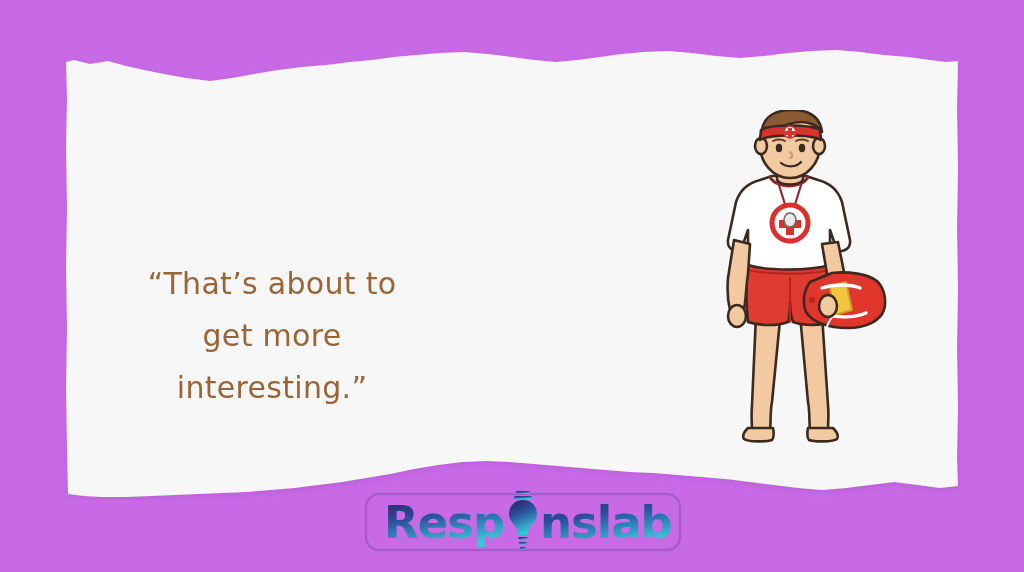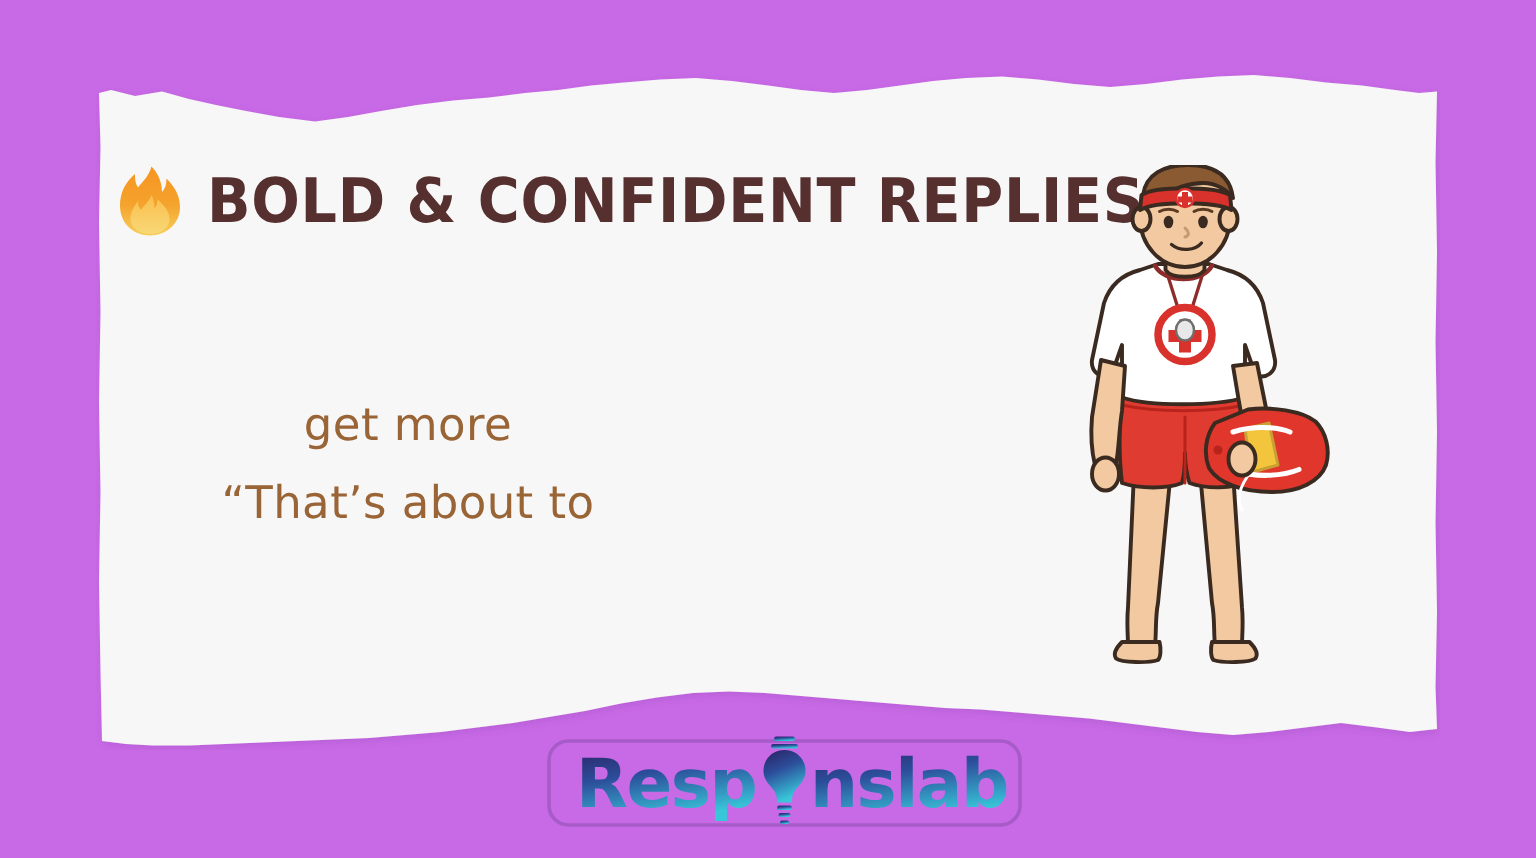--- a/index.html
+++ b/index.html
@@ -134,50 +134,25 @@
         L 446,414 L 422,413 L 398,414 L 374,417 L 350,421 L 326,426
         L 302,430 L 278,434 L 254,437 L 230,440 L 206,442 L 182,444
         L 158,445 L 134,446 L 110,447 L 86,448 L 62,449 L 38,449
         L 20,448 L 4,446
         L 3,400 L 2,340 L 3,280 L 2,220 L 3,160 L 2,100 L 3,50 Z
       "></path>
     </svg>
 
     <div id="paper-content">
 
-      <div id="headline-row">
-        <svg id="fire-icon" viewBox="0 0 44 48">
-          <defs>
-            <linearGradient id="flame-outer" x1="0" y1="0" x2="0" y2="1">
-              <stop offset="0%" stop-color="#F79421"></stop>
-              <stop offset="55%" stop-color="#F4A32C"></stop>
-              <stop offset="100%" stop-color="#F7CE5B"></stop>
-            </linearGradient>
-            <linearGradient id="flame-inner" x1="0" y1="0" x2="0" y2="1">
-              <stop offset="0%" stop-color="#FABE4B"></stop>
-              <stop offset="100%" stop-color="#F8D877"></stop>
-            </linearGradient>
-          </defs>
-          <path fill="url(#flame-outer)" d="
-            M23,1 C21,8 17,11 14,15 C12,12 12,9 12,6
-            C6,11 2,18 2,27 C2,39 11,47 22,47
-            C33,47 42,39 42,28 C42,20 38,14 33,9
-            C33,13 32,16 30,18 C30,11 27,5 23,1 Z"></path>
-          <path fill="url(#flame-inner)" d="
-            M23,20 C21,25 18,27 16,30 C14,28 14,26 14,24
-            C11,28 9,32 9,36 C9,42 15,46 22,46
-            C29,46 35,42 35,36 C35,31 31,26 27,23
-            C27,26 26,28 25,29 C25,25 24,22 23,20 Z"></path>
-        </svg>
-        <div id="headline-text" style="color: rgb(85, 48, 47);">BOLD &amp; CONFIDENT REPLIES</div>
-      </div>
 
       <div id="quote-block" style="color: rgb(154, 101, 54);">
+        <span class="quote-line">“That’s about to</span>
         <span class="quote-line">get more</span>
-        <span class="quote-line">“That’s about to</span>
+        <span class="quote-line">interesting.”</span>
       </div>
 
     </div>
   </div>
 
   <div id="character">
     <svg id="character-svg" viewBox="0 0 210 340">
       <g stroke="#3A2A20" stroke-width="2.6" stroke-linejoin="round" stroke-linecap="round">
 
         <path fill="#F2C9A0" d="M74,205 L70,295 C69,305 70,314 70,320 L88,320 C89,312 88,302 90,292 L98,210 Z"></path>

